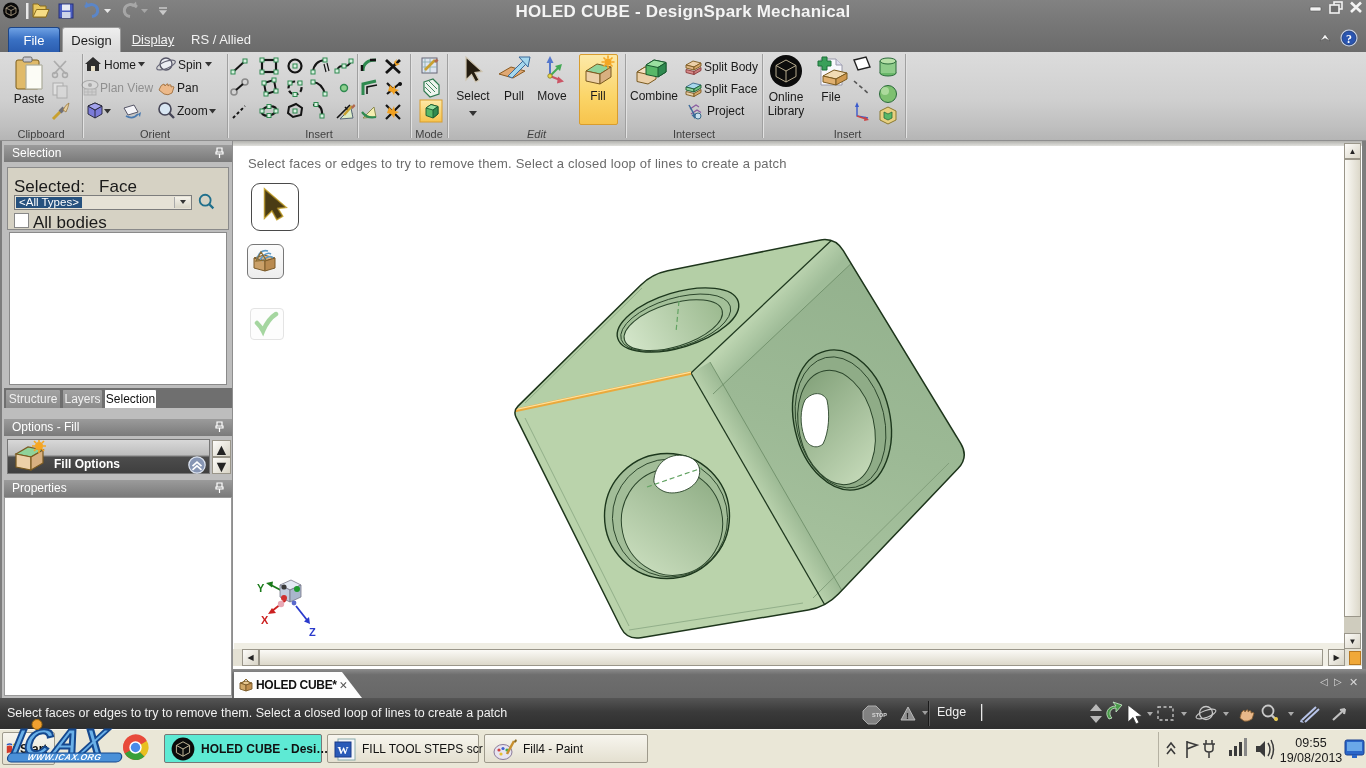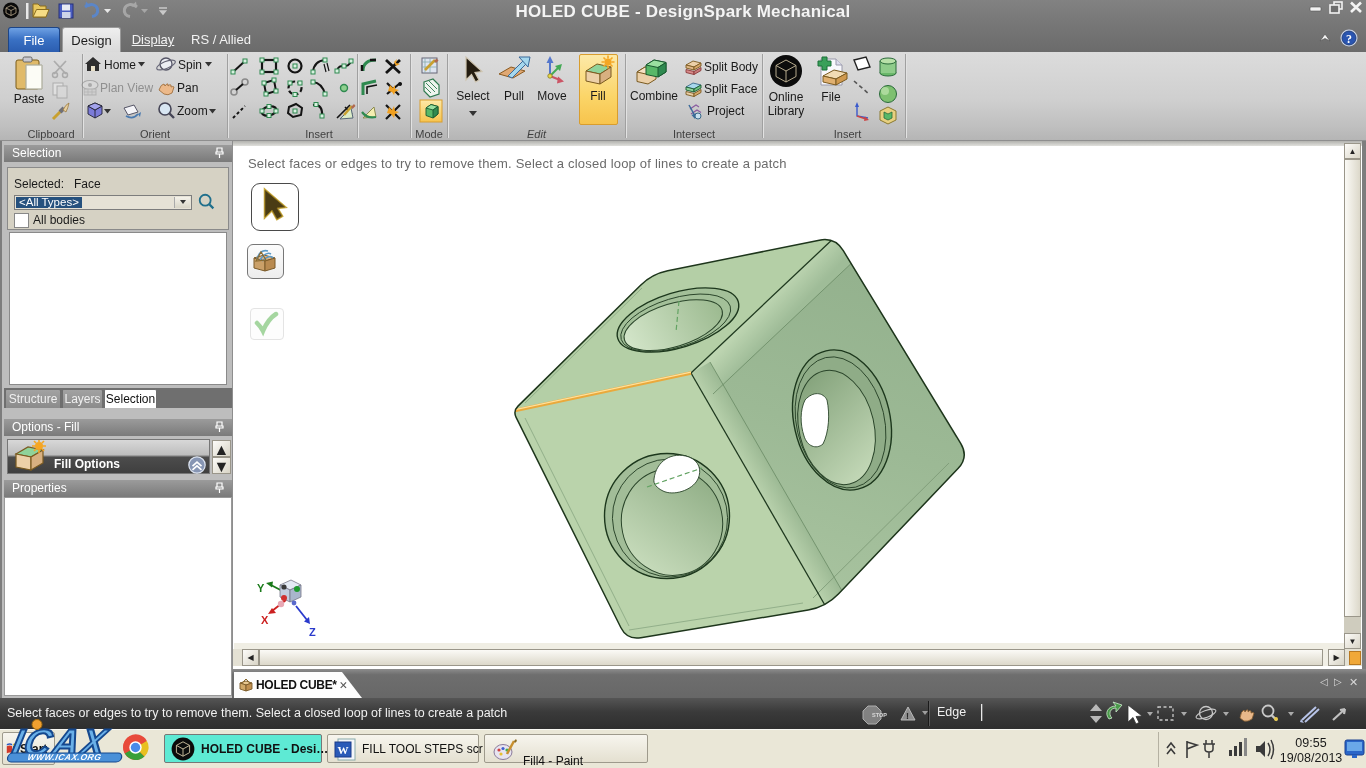--- a/index.html
+++ b/index.html
@@ -16,21 +16,21 @@
 #tab-file{left:8px;width:50px;background:linear-gradient(#6ea1e4,#3a71c4 45%,#2a5cae);
  border:1px solid #1d4587;border-bottom:none;border-radius:3px 3px 0 0;color:#fff;}
 #tab-design{left:62px;width:57px;background:linear-gradient(#efefef,#d9d9d9);
  border:1px solid #9a9a9a;border-bottom:none;border-radius:3px 3px 0 0;color:#1c1c1c;}
 
 #ribbon{left:0;top:52px;width:1366px;height:89px;
  background:linear-gradient(#dcdcdc,#cfcfcf 55%,#bfbfbf 85%,#b5b5b5);
  border-bottom:1px solid #8e8e8e;box-sizing:border-box;}
 .gsep{top:2px;width:1px;height:84px;background:#a0a0a0;border-right:1px solid #e2e2e2;}
 .glabel{top:76px;height:13px;font-size:11px;color:#3f3f3f;text-align:center;}
-.rtext{font-size:12px;color:#1a1a1a;}
+.rtext{font-size:17px;color:#1a1a1a;}
 .caret{width:0;height:0;border-left:3.5px solid transparent;border-right:3.5px solid transparent;border-top:4px solid #333;}
 #fillbtn{left:579px;top:2px;width:39px;height:71px;border:1px solid #d89d2e;border-radius:2px;
  background:linear-gradient(#fce9a8,#fbd568 60%,#f7c44d);box-sizing:border-box;}
 
 #leftpanel{left:0;top:141px;width:232px;height:557px;background:#bdbdbd;
  border-left:2px solid #7d7d7d;box-sizing:border-box;}
 .phead{left:2px;width:228px;height:17px;background:linear-gradient(#9b9b9b,#7a7a7a);
  color:#fff;font-size:12px;line-height:17px;padding-left:8px;box-sizing:border-box;}
 .pin{position:absolute;right:8px;top:2px;width:9px;height:12px;}
 #selbox{left:5px;top:26px;width:222px;height:63px;background:#d6d2c4;
@@ -126,21 +126,21 @@
 
 <div class="abs" id="ribbon">
   <div class="abs gsep" style="left:82px;"></div>
   <div class="abs gsep" style="left:227px;"></div>
   <div class="abs gsep" style="left:357px;"></div>
   <div class="abs gsep" style="left:410px;"></div>
   <div class="abs gsep" style="left:447px;"></div>
   <div class="abs gsep" style="left:625px;"></div>
   <div class="abs gsep" style="left:762px;"></div>
   <div class="abs gsep" style="left:905px;"></div>
-  <div class="abs glabel" style="left:0px;width:82px;margin-left:10px;">Clipboard</div>
+  <div class="abs glabel" style="left:0px;width:82px;">Clipboard</div>
   <div class="abs glabel" style="left:83px;width:144px;">Orient</div>
   <div class="abs glabel" style="left:228px;width:182px;">Insert</div>
   <div class="abs glabel" style="left:411px;width:36px;">Mode</div>
   <div class="abs glabel" style="left:448px;width:177px;font-style:italic;">Edit</div>
   <div class="abs glabel" style="left:626px;width:136px;">Intersect</div>
   <div class="abs glabel" style="left:790px;width:115px;">Insert</div>
   <div class="abs" id="fillbtn"></div>
   <svg id="ribbonicons" class="abs" style="left:0;top:0;" width="1366" height="89" viewBox="0 0 1366 89">
    <defs>
     <linearGradient id="yel" x1="0" y1="0" x2="0" y2="1">
@@ -631,21 +631,21 @@
   <div class="abs taskbtn" style="left:484px;width:164px;">
      <svg style="position:absolute;left:8px;top:3px;" width="24" height="23" viewBox="0 0 24 23">
        <ellipse cx="10" cy="14" rx="9" ry="7.5" fill="#e8e4f0" stroke="#8a7a9a"></ellipse>
        <circle cx="6" cy="12" r="1.6" fill="#d04040"></circle>
         <circle cx="10" cy="10.5" r="1.6" fill="#4060d0"></circle>
        <circle cx="14" cy="12" r="1.6" fill="#40b050"></circle>
         <circle cx="8" cy="16" r="1.6" fill="#e8c030"></circle>
        <path d="M14 16 L21 3" stroke="#c89030" stroke-width="2.5"></path>
        <path d="M21 3 l2 -2 l1 2 l-2 2 Z" fill="#8a6a20"></path>
      </svg>
-     <span style="position:absolute;left:38px;top:19px;">Fill4 - Paint</span>
+     <span style="position:absolute;left:38px;top:7px;">Fill4 - Paint</span>
     </div>
   <div class="abs" id="tray" style="left:1158px;top:2px;width:208px;height:35px;border-left:1px solid #b5b1a2;">
     <svg width="208" height="35" viewBox="0 0 208 35">
       <path d="M8 16 L12 11 L16 16 M8 22 L12 17 L16 22" fill="none" stroke="#3a3a3a" stroke-width="1.6"></path>
       <path d="M28 9 L28 26 M28 10 L38 13 L28 17" fill="none" stroke="#3a3a3a" stroke-width="1.6"></path>
       <path d="M50 26 L50 20 M46 12 L46 17 Q46 20 50 20 Q54 20 54 17 L54 12 M44 12 l12 0 M47 8 l0 4 M53 8 l0 4" fill="none" stroke="#3a3a3a" stroke-width="1.5"></path>
       <rect x="70" y="18" width="3" height="6" fill="#3a3a3a"></rect>
       <rect x="75" y="14" width="3" height="10" fill="#3a3a3a"></rect>
       <rect x="80" y="10" width="3" height="14" fill="#3a3a3a"></rect>
       <rect x="85" y="6" width="3" height="18" fill="#888"></rect>

